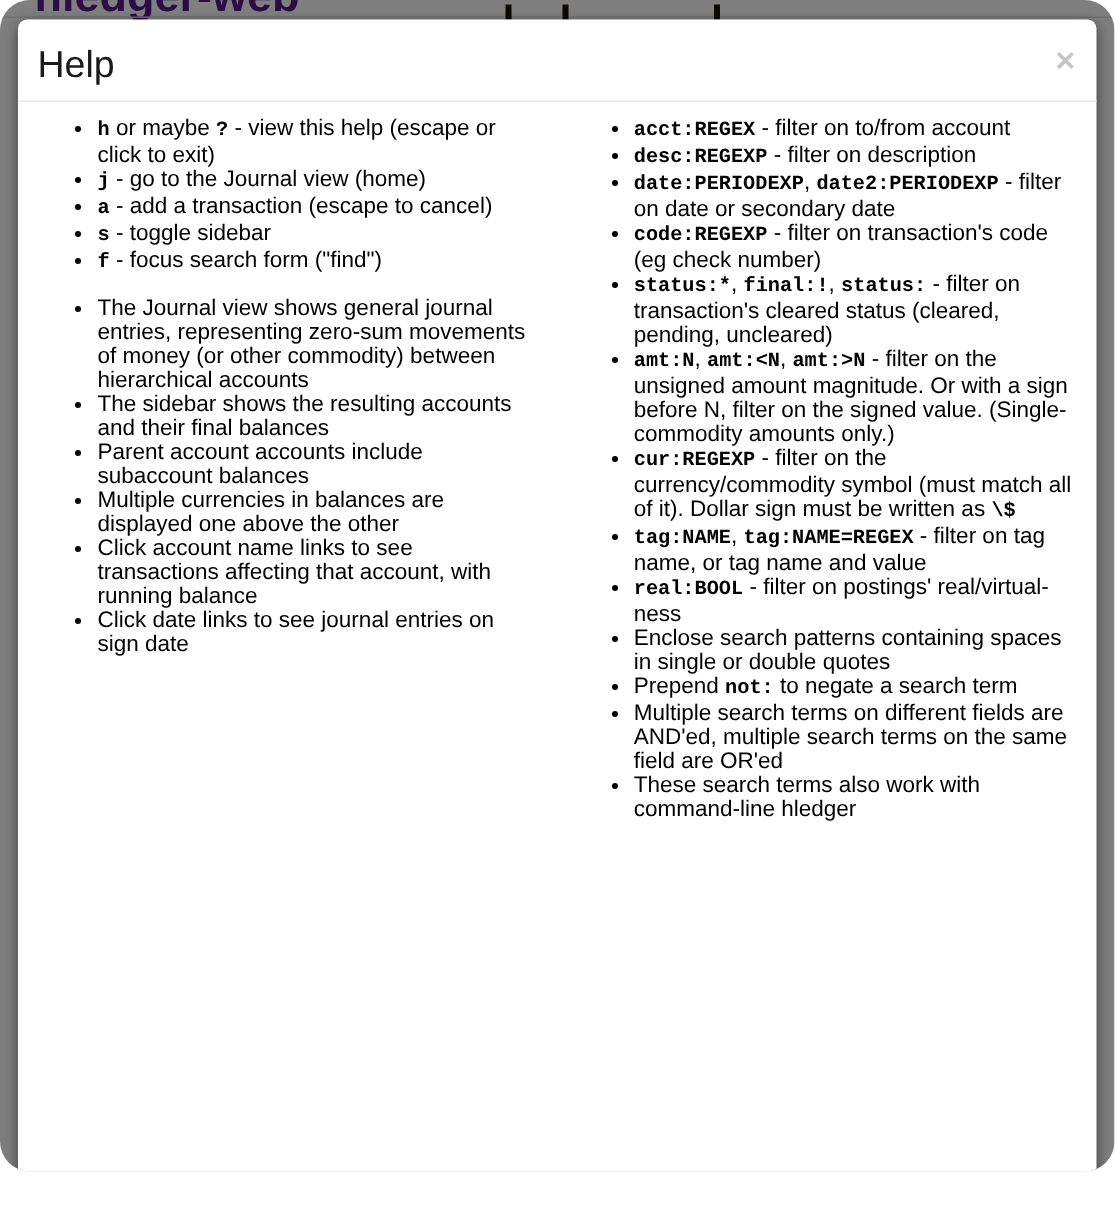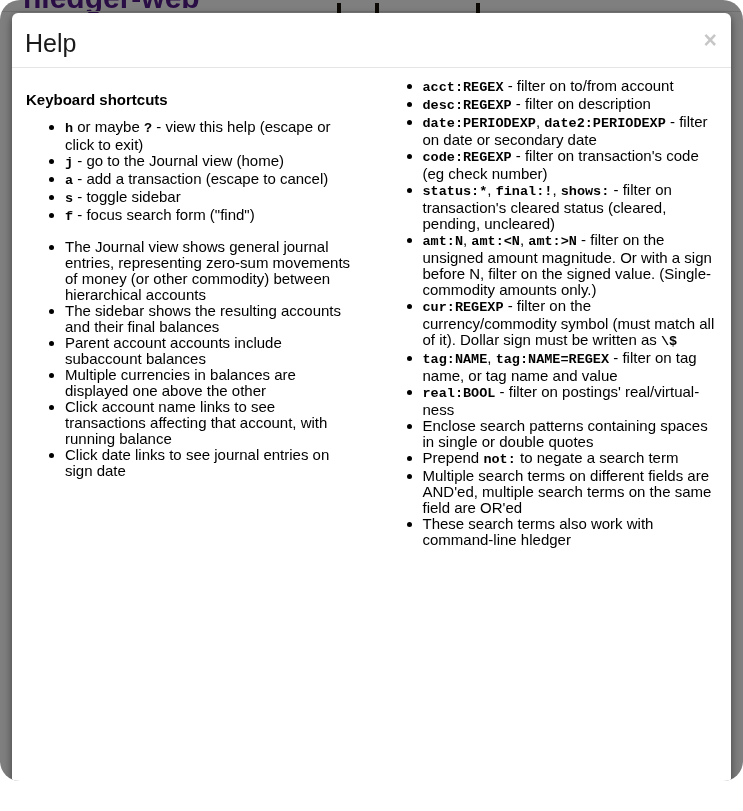--- a/index.html
+++ b/index.html
@@ -148,21 +148,20 @@
 
   <div class="backdrop"></div>
 
   <div class="modal">
     <div class="modal-header">
       <h3 class="modal-title">Help</h3>
       <button class="close-btn">×</button>
     </div>
     <div class="modal-body">
       <div class="help-col" id="col-left">
-          <div class="section-heading">Keyboard shortcuts</div>
           <ul>
             <li><code>h</code> or maybe <code>?</code> - view this help (escape or click to exit)</li>
             <li><code>j</code> - go to the Journal view (home)</li>
             <li><code>a</code> - add a transaction (escape to cancel)</li>
             <li><code>s</code> - toggle sidebar</li>
             <li><code>f</code> - focus search form ("find")</li>
           </ul>
           <ul>
             <li>The Journal view shows general journal entries, representing zero-sum movements of money (or other commodity) between hierarchical accounts</li>
             <li>The sidebar shows the resulting accounts and their final balances</li>
@@ -171,21 +170,21 @@
             <li>Click account name links to see transactions affecting that account, with running balance</li>
             <li>Click date links to see journal entries on sign date</li>
           </ul>
         </div>
       <div class="help-col" id="col-right">
           <ul>
             <li><code>acct:REGEX</code> - filter on to/from account</li>
             <li><code>desc:REGEXP</code> - filter on description</li>
             <li><code>date:PERIODEXP</code>, <code>date2:PERIODEXP</code> - filter on date or secondary date</li>
             <li><code>code:REGEXP</code> - filter on transaction's code (eg check number)</li>
-            <li><code>status:*</code>, <code>final:!</code>, <code>shows:</code> - filter on transaction's cleared status (cleared, pending, uncleared)</li>
+            <li><code>status:*</code>, <code>final:!</code>, <code>status:</code> - filter on transaction's cleared status (cleared, pending, uncleared)</li>
             <li><code>amt:N</code>, <code>amt:&lt;N</code>, <code>amt:&gt;N</code> - filter on the unsigned amount magnitude. Or with a sign before N, filter on the signed value. (Single-commodity amounts only.)</li>
             <li><code>cur:REGEXP</code> - filter on the currency/commodity symbol (must match all of it). Dollar sign must be written as <code>\$</code></li>
             <li><code>tag:NAME</code>, <code>tag:NAME=REGEX</code> - filter on tag name, or tag name and value</li>
             <li><code>real:BOOL</code> - filter on postings' real/virtual-ness</li>
             <li>Enclose search patterns containing spaces in single or double quotes</li>
             <li>Prepend <code>not:</code> to negate a search term</li>
             <li>Multiple search terms on different fields are AND'ed, multiple search terms on the same field are OR'ed</li>
             <li>These search terms also work with command-line hledger</li>
           </ul>
         </div>

